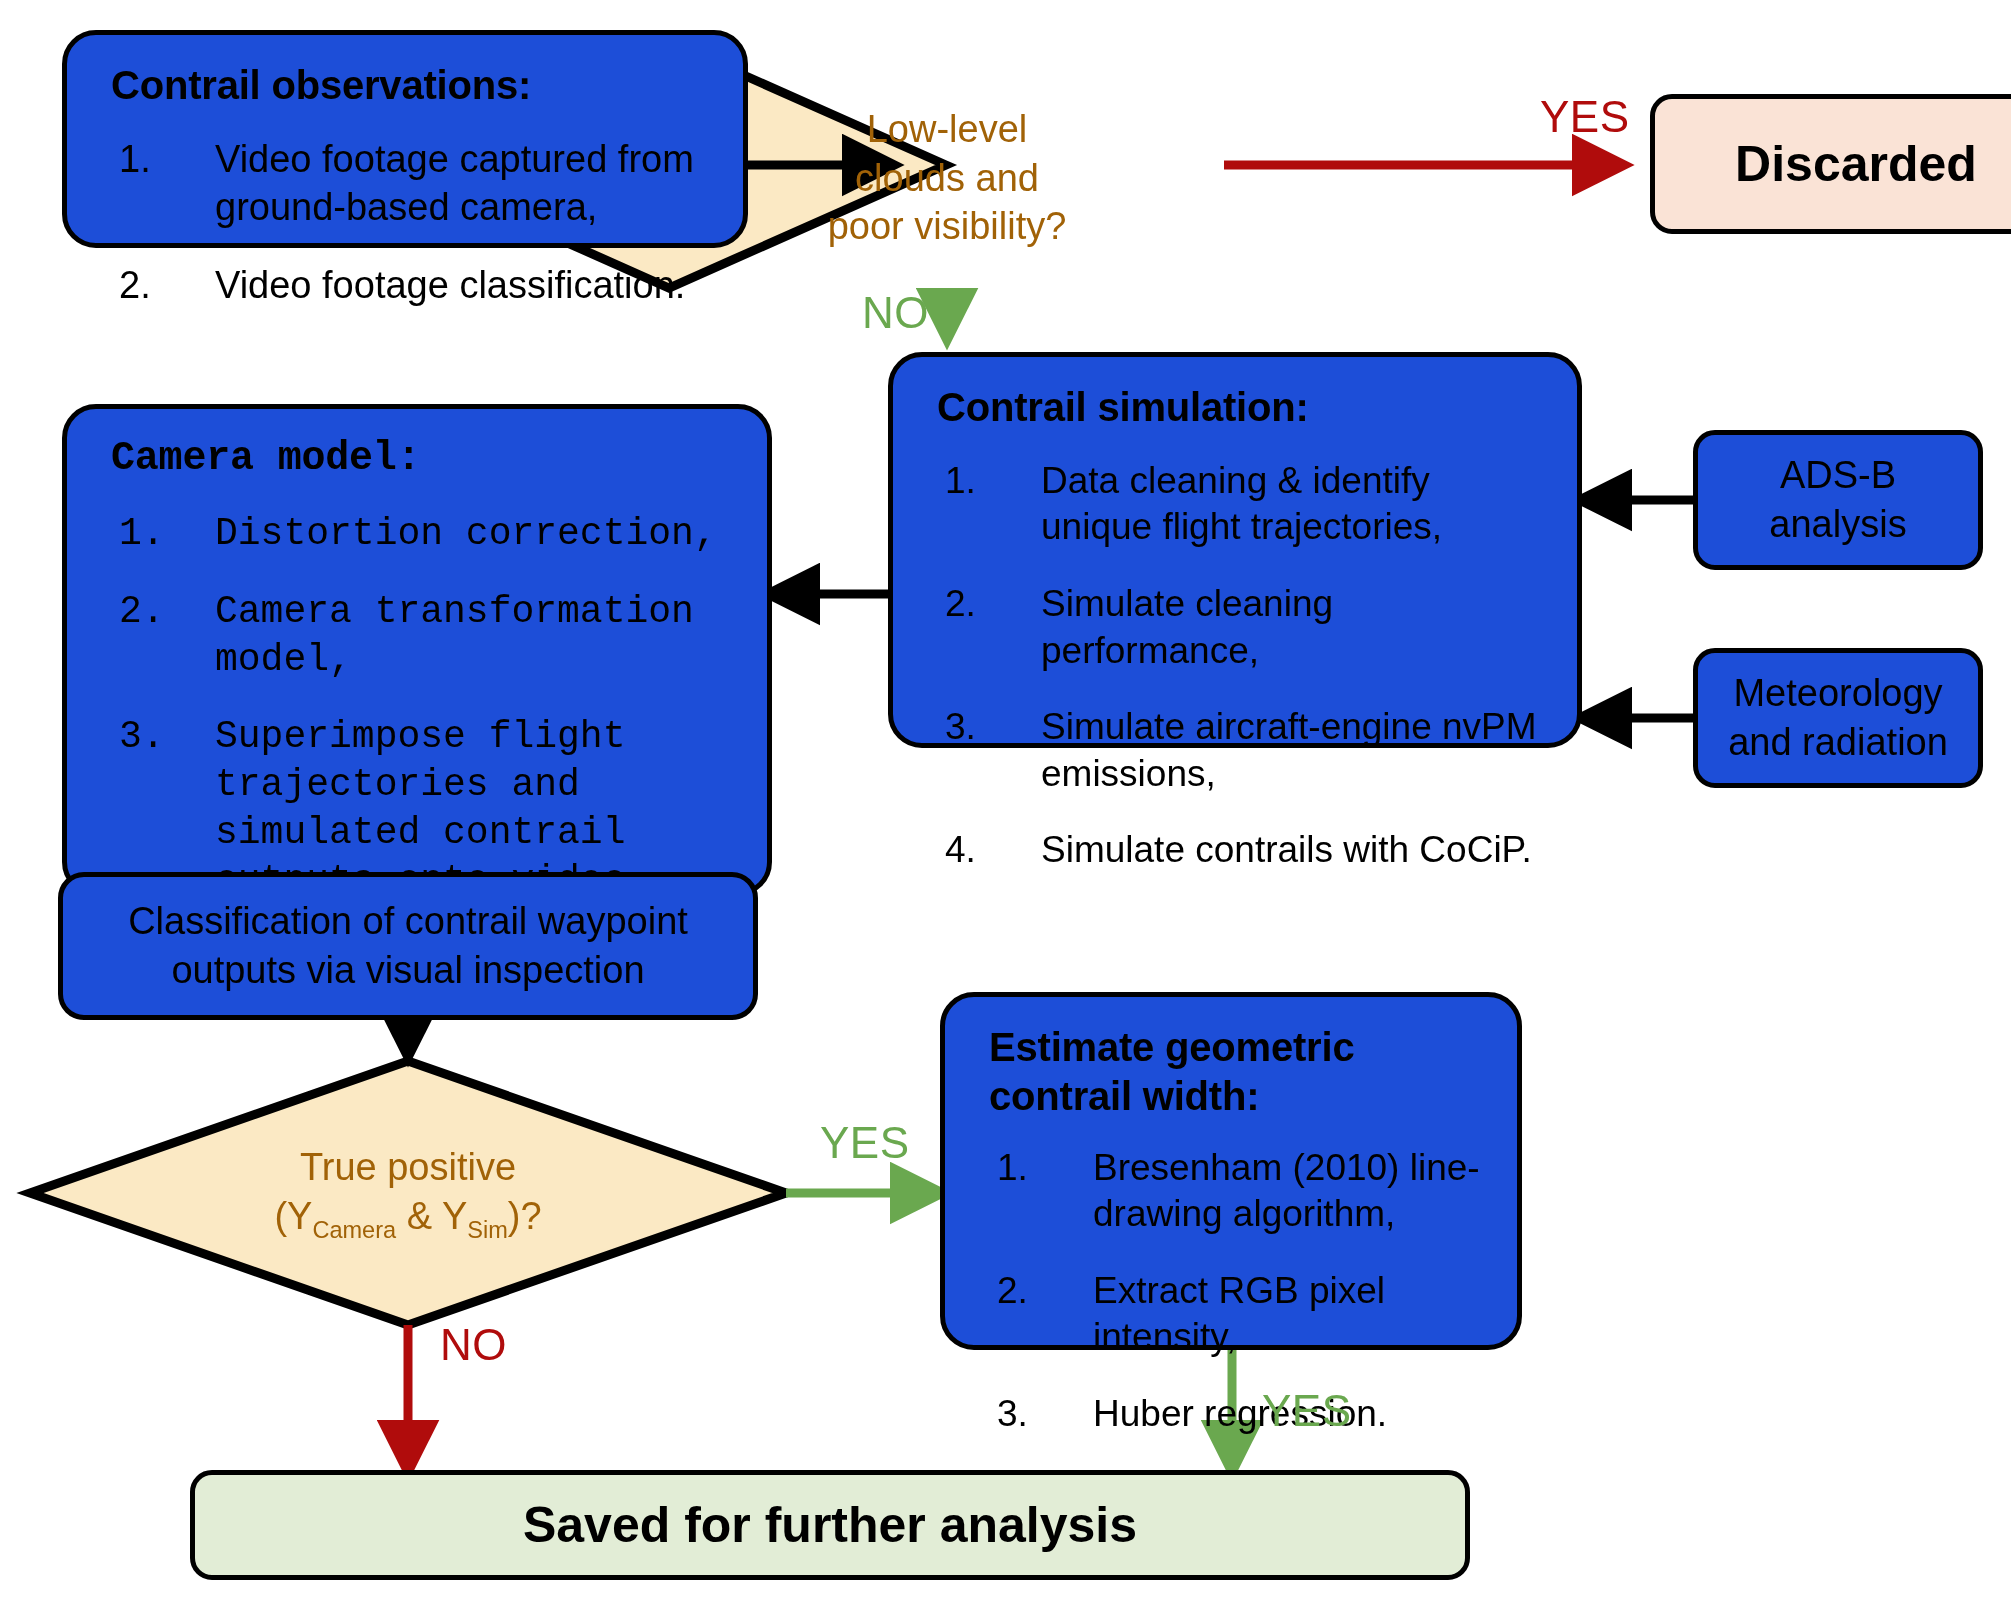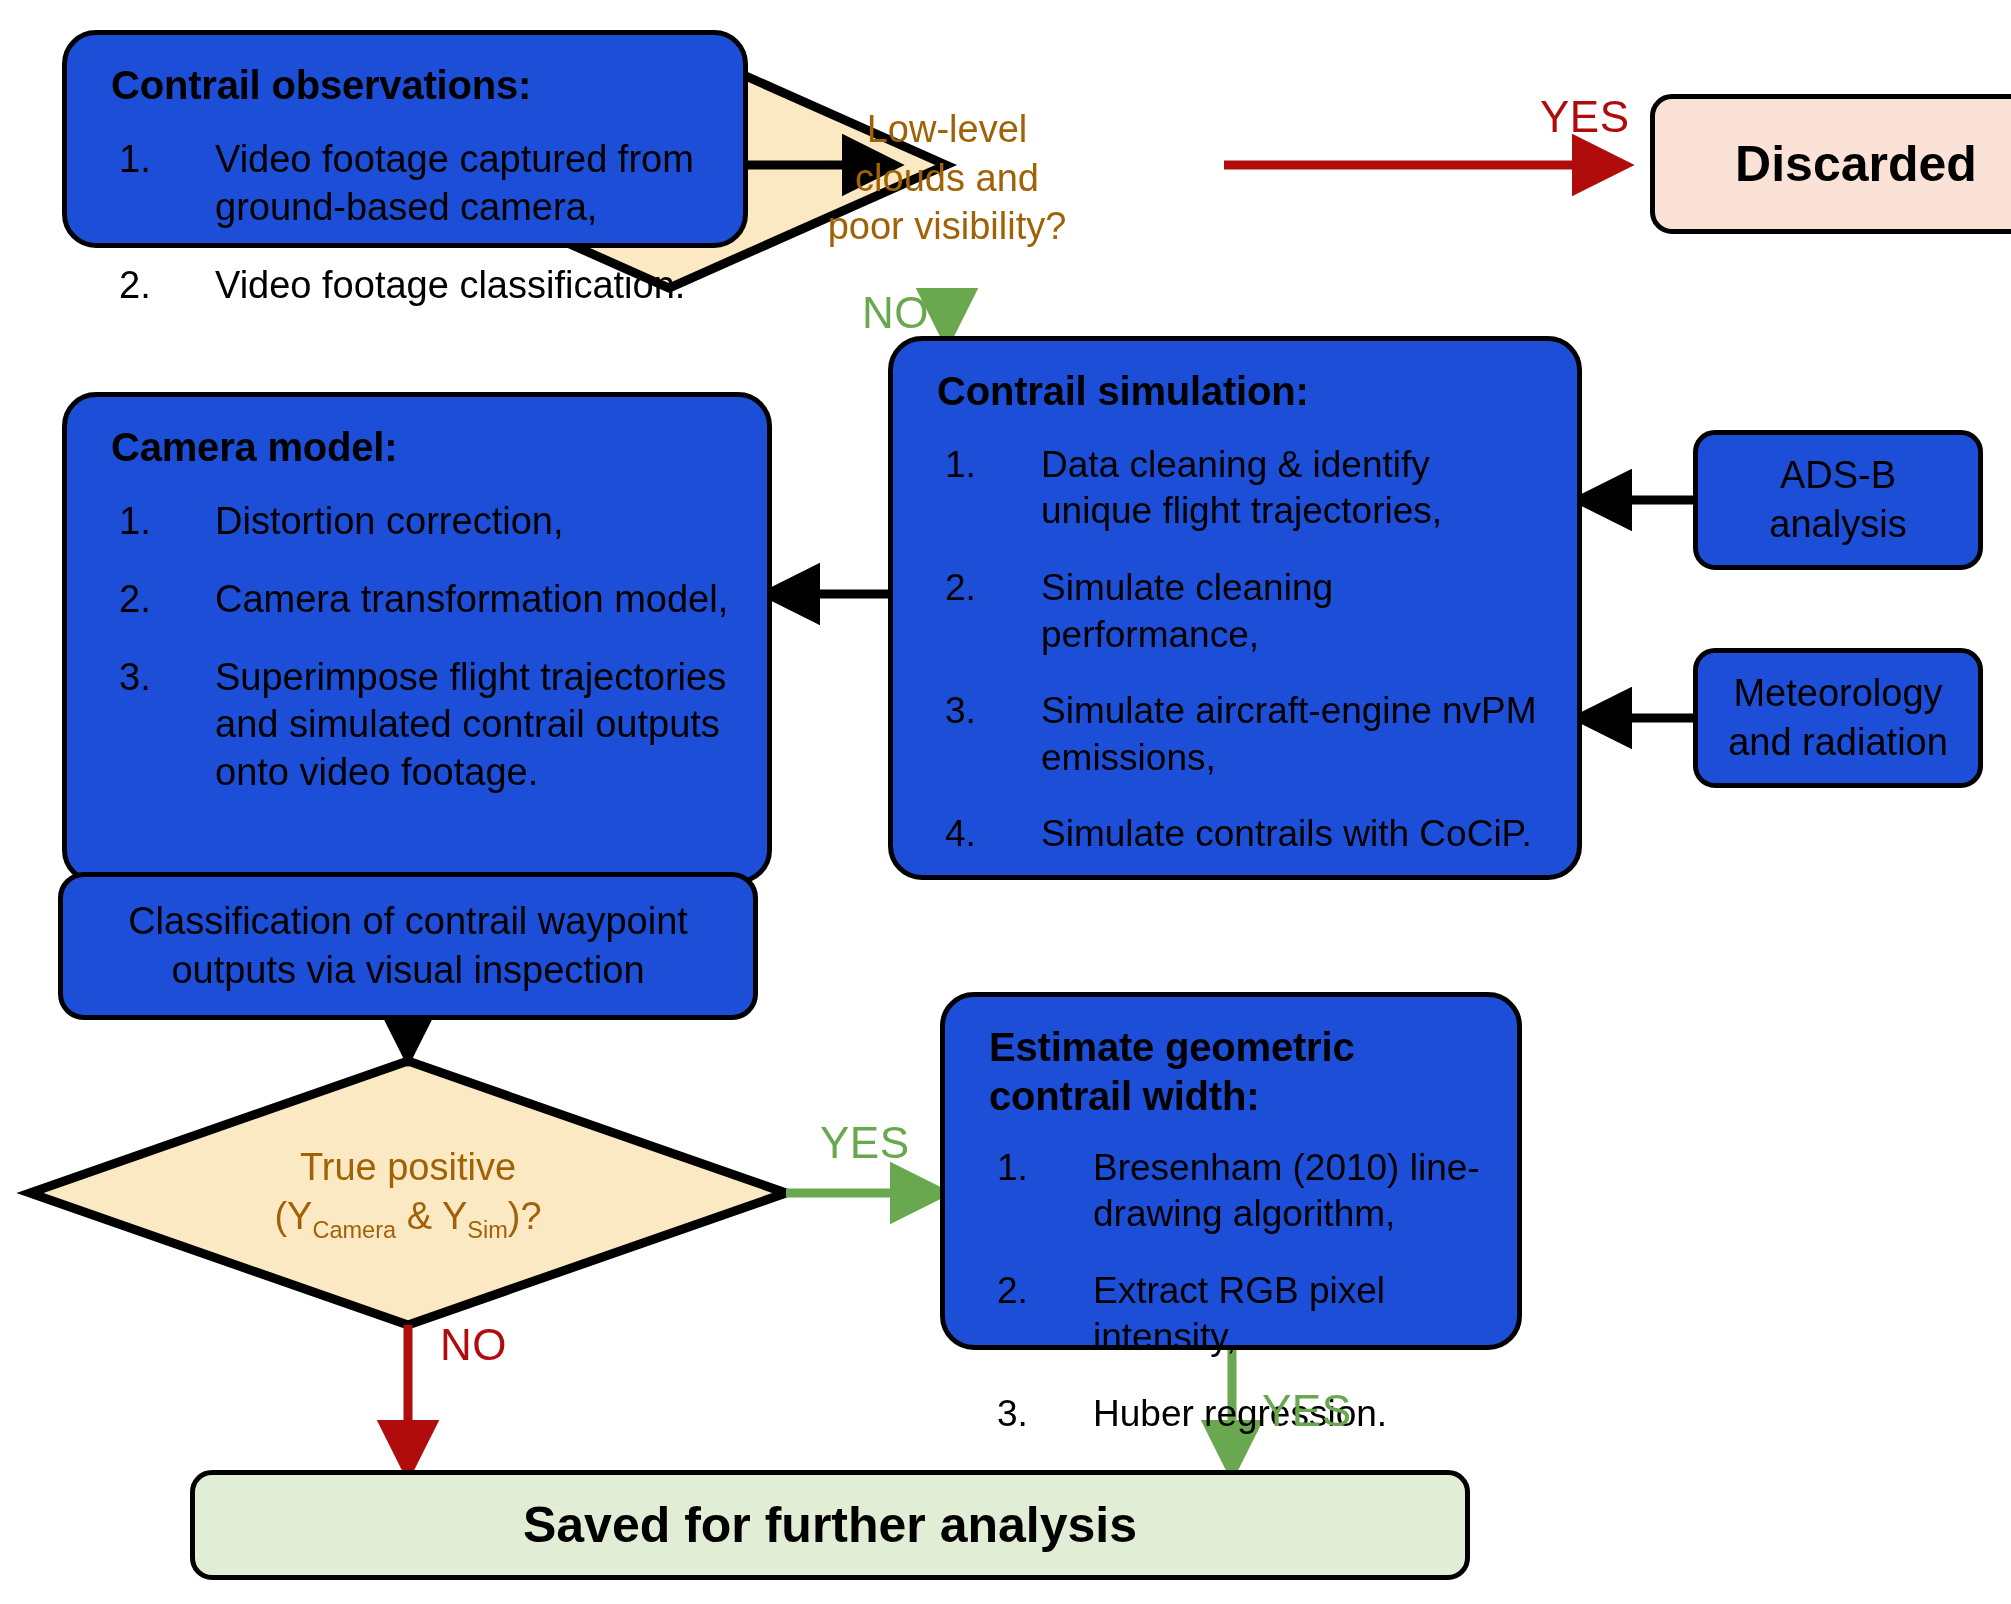--- a/index.html
+++ b/index.html
@@ -160,21 +160,21 @@
   <div class="diamond-label" style="left:758px; top:105px; width:378px;">
     <div>Low-level</div>
     <div>clouds and</div>
     <div>poor visibility?</div>
   </div>
 
   <div class="node" style="left:1650px; top:94px; width:412px; height:140px; background:#fae3d6; border-radius:22px;">
     <div class="center-text big-bold">Discarded</div>
   </div>
 
-  <div class="node node-pad" style="left:888px; top:336px; width:694px; height:544px;">
+  <div class="node node-pad" style="left:888px; top:352px; width:694px; height:396px;">
     <div class="node-title">Contrail simulation:</div>
     <ol class="steps" style="font-size:37px;">
       <li>
         <span class="num">1.</span>
         <span>Data cleaning &amp; identify unique flight trajectories,</span>
       </li>
       <li>
         <span class="num">2.</span>
         <span>Simulate cleaning performance,</span>
       </li>
@@ -200,21 +200,21 @@
 
   <div class="node" style="left:1693px; top:648px; width:290px; height:140px; border-radius:22px;">
     <div class="center-text">
       <div>
         <div>Meteorology</div>
         <div>and radiation</div>
       </div>
     </div>
   </div>
 
-  <div class="node node-pad" style="left:62px; top:392px; width:710px; height:492px;">
+  <div class="node node-pad" style="left:62px; top:404px; width:710px; height:492px;font-family:Liberation Mono, monospace;">
     <div class="node-title">Camera model:</div>
     <ol class="steps">
       <li>
         <span class="num">1.</span>
         <span>Distortion correction,</span>
       </li>
       <li>
         <span class="num">2.</span>
         <span>Camera transformation model,</span>
       </li>

